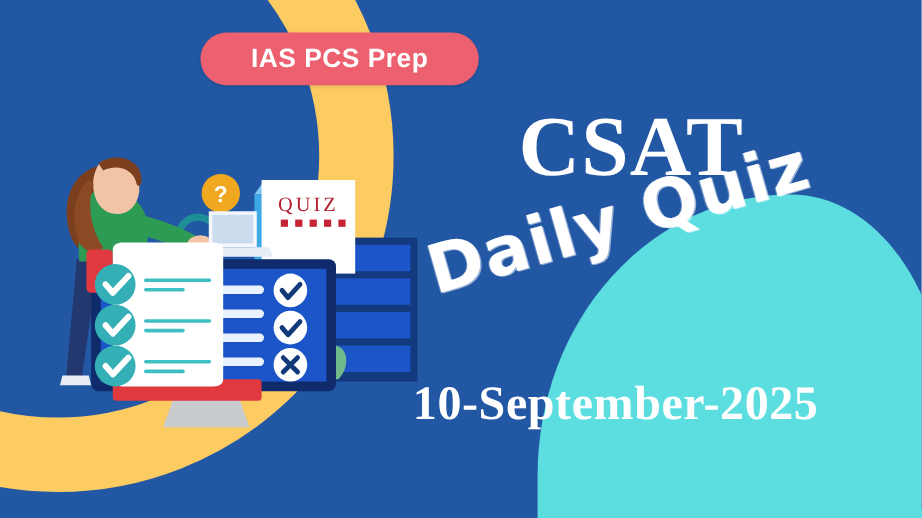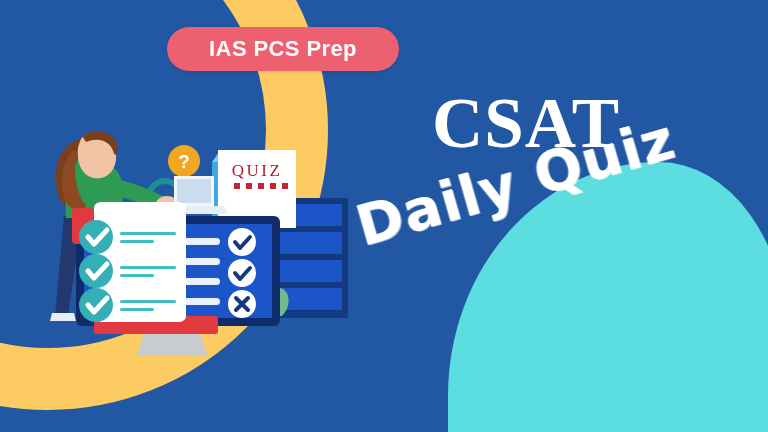--- a/index.html
+++ b/index.html
@@ -201,14 +201,15 @@
 
     </svg>
   </div>
 
   <div class="badge">
     <span class="badge-label">IAS PCS Prep</span>
   </div>
 
   <div class="title-main">CSAT</div>
   <div class="title-script">Daily Quiz</div>
+  <div class="title-date">10-September-2025</div>
 
 </div>
 
 </body></html>

